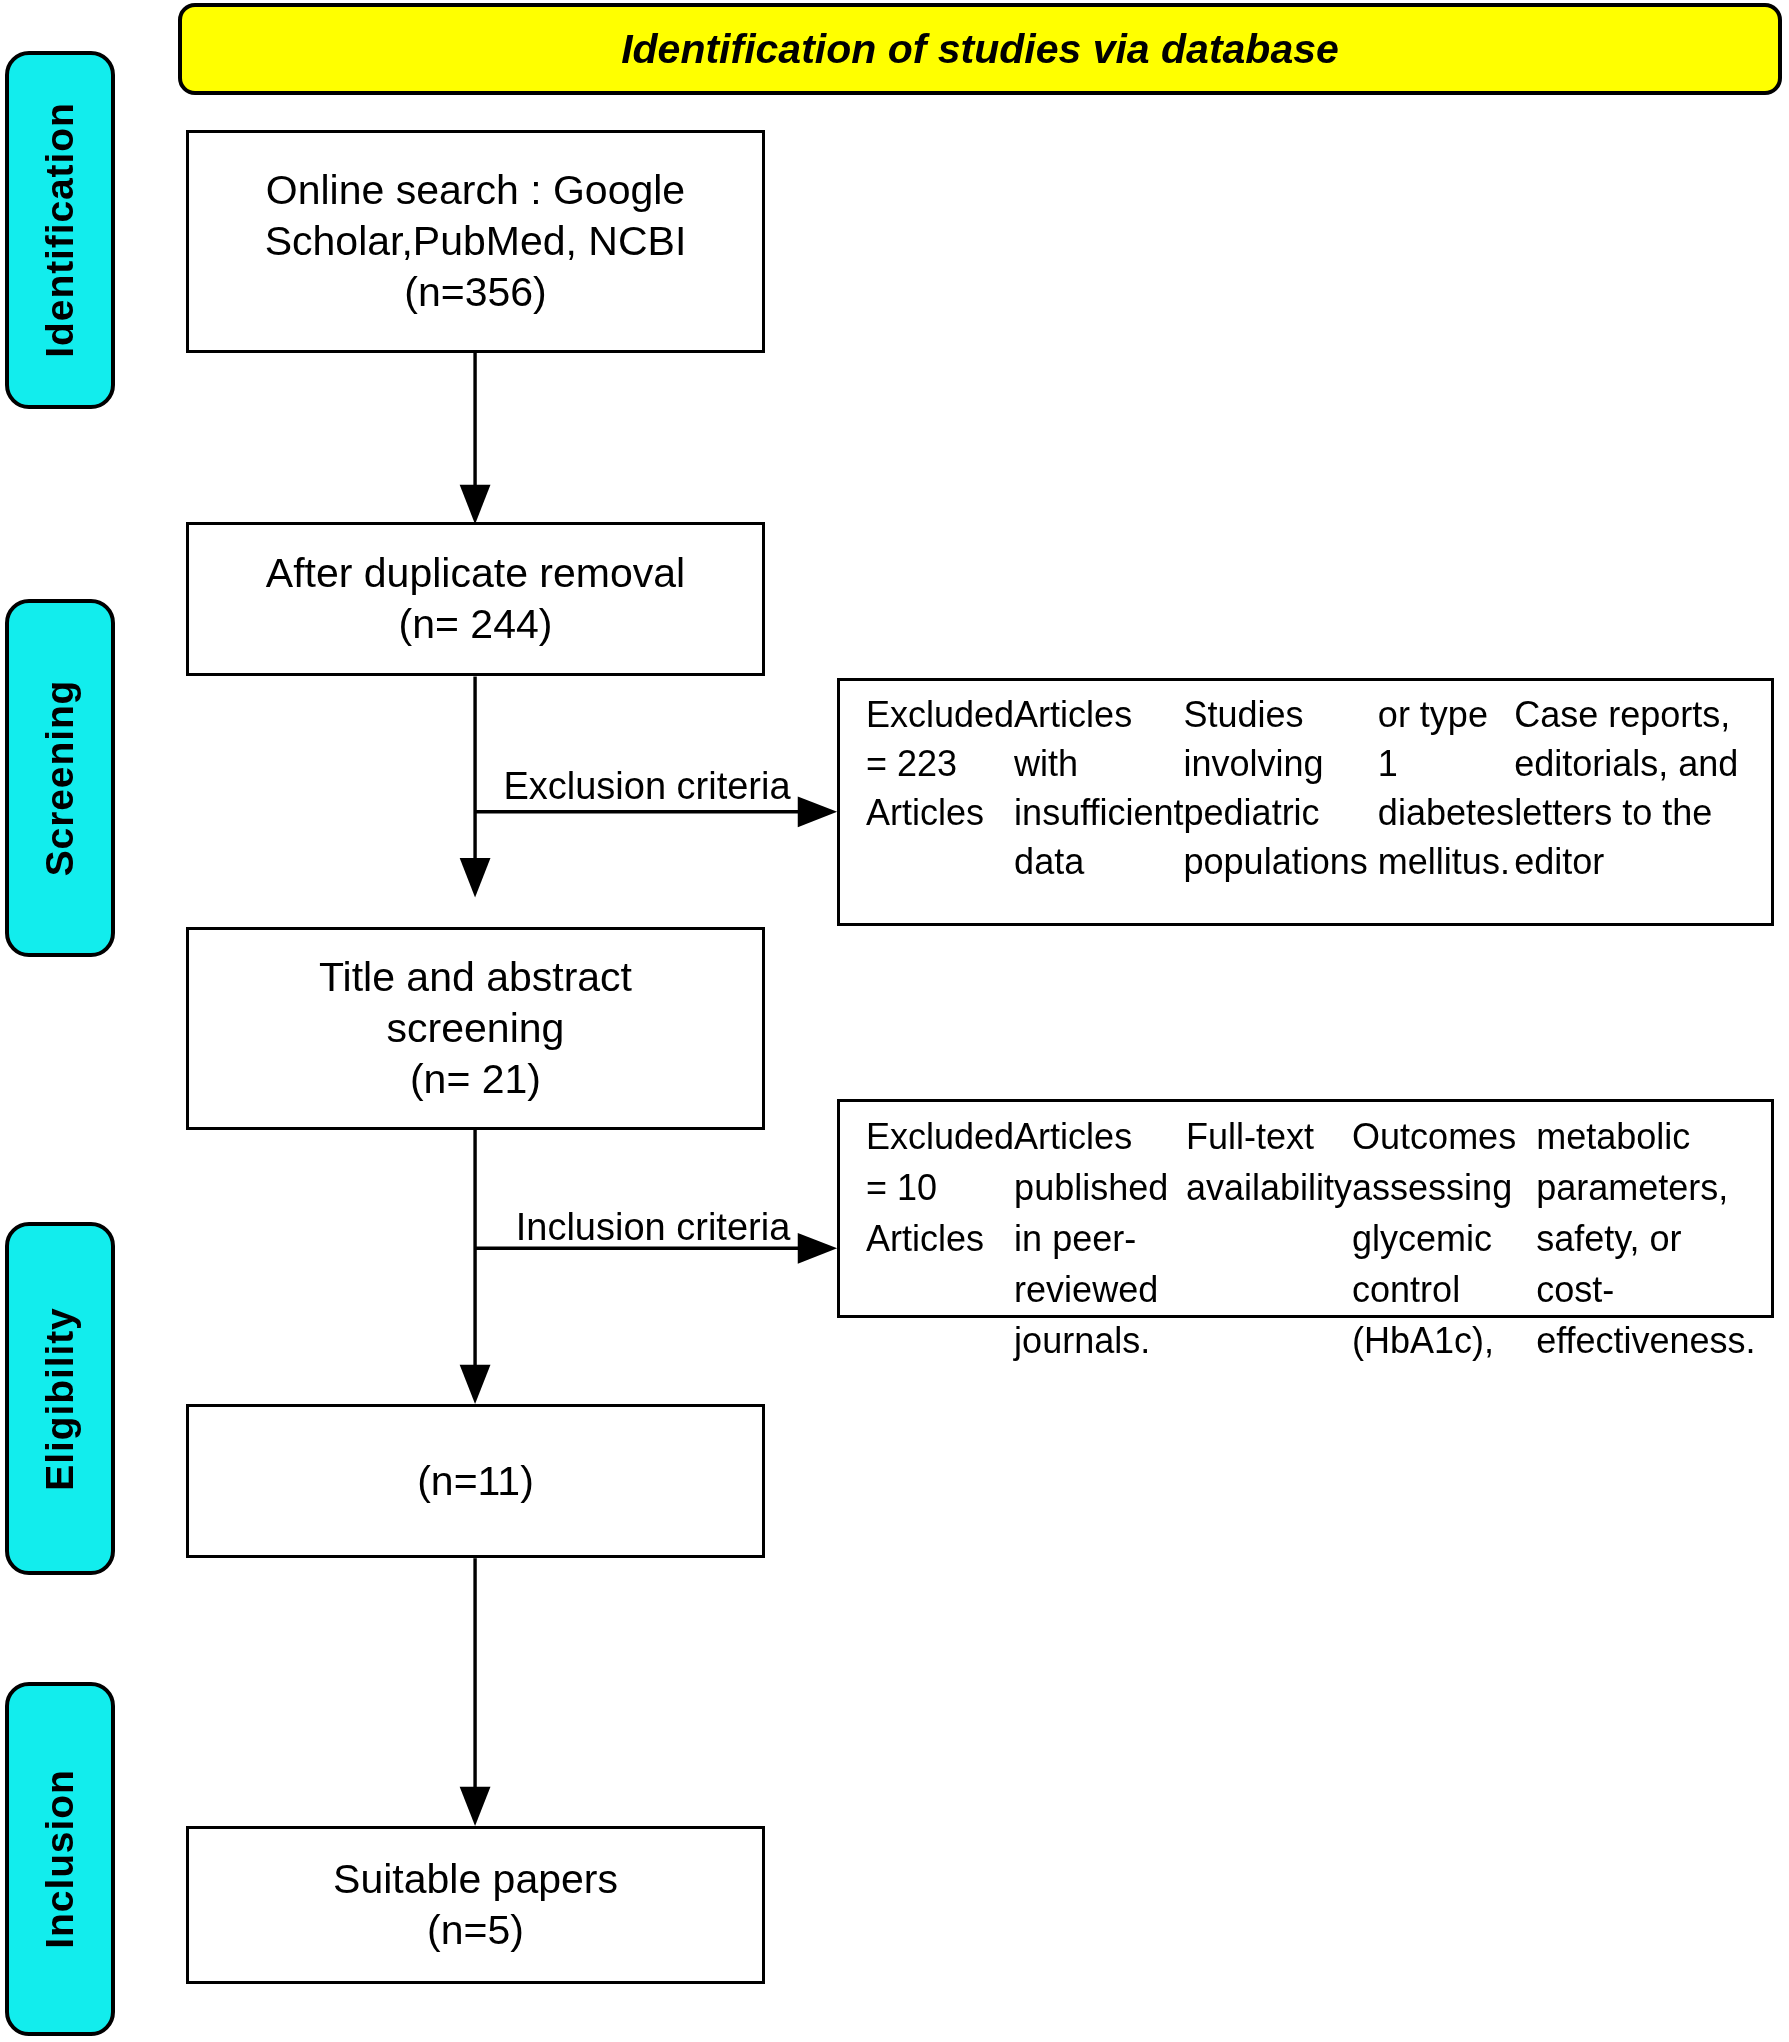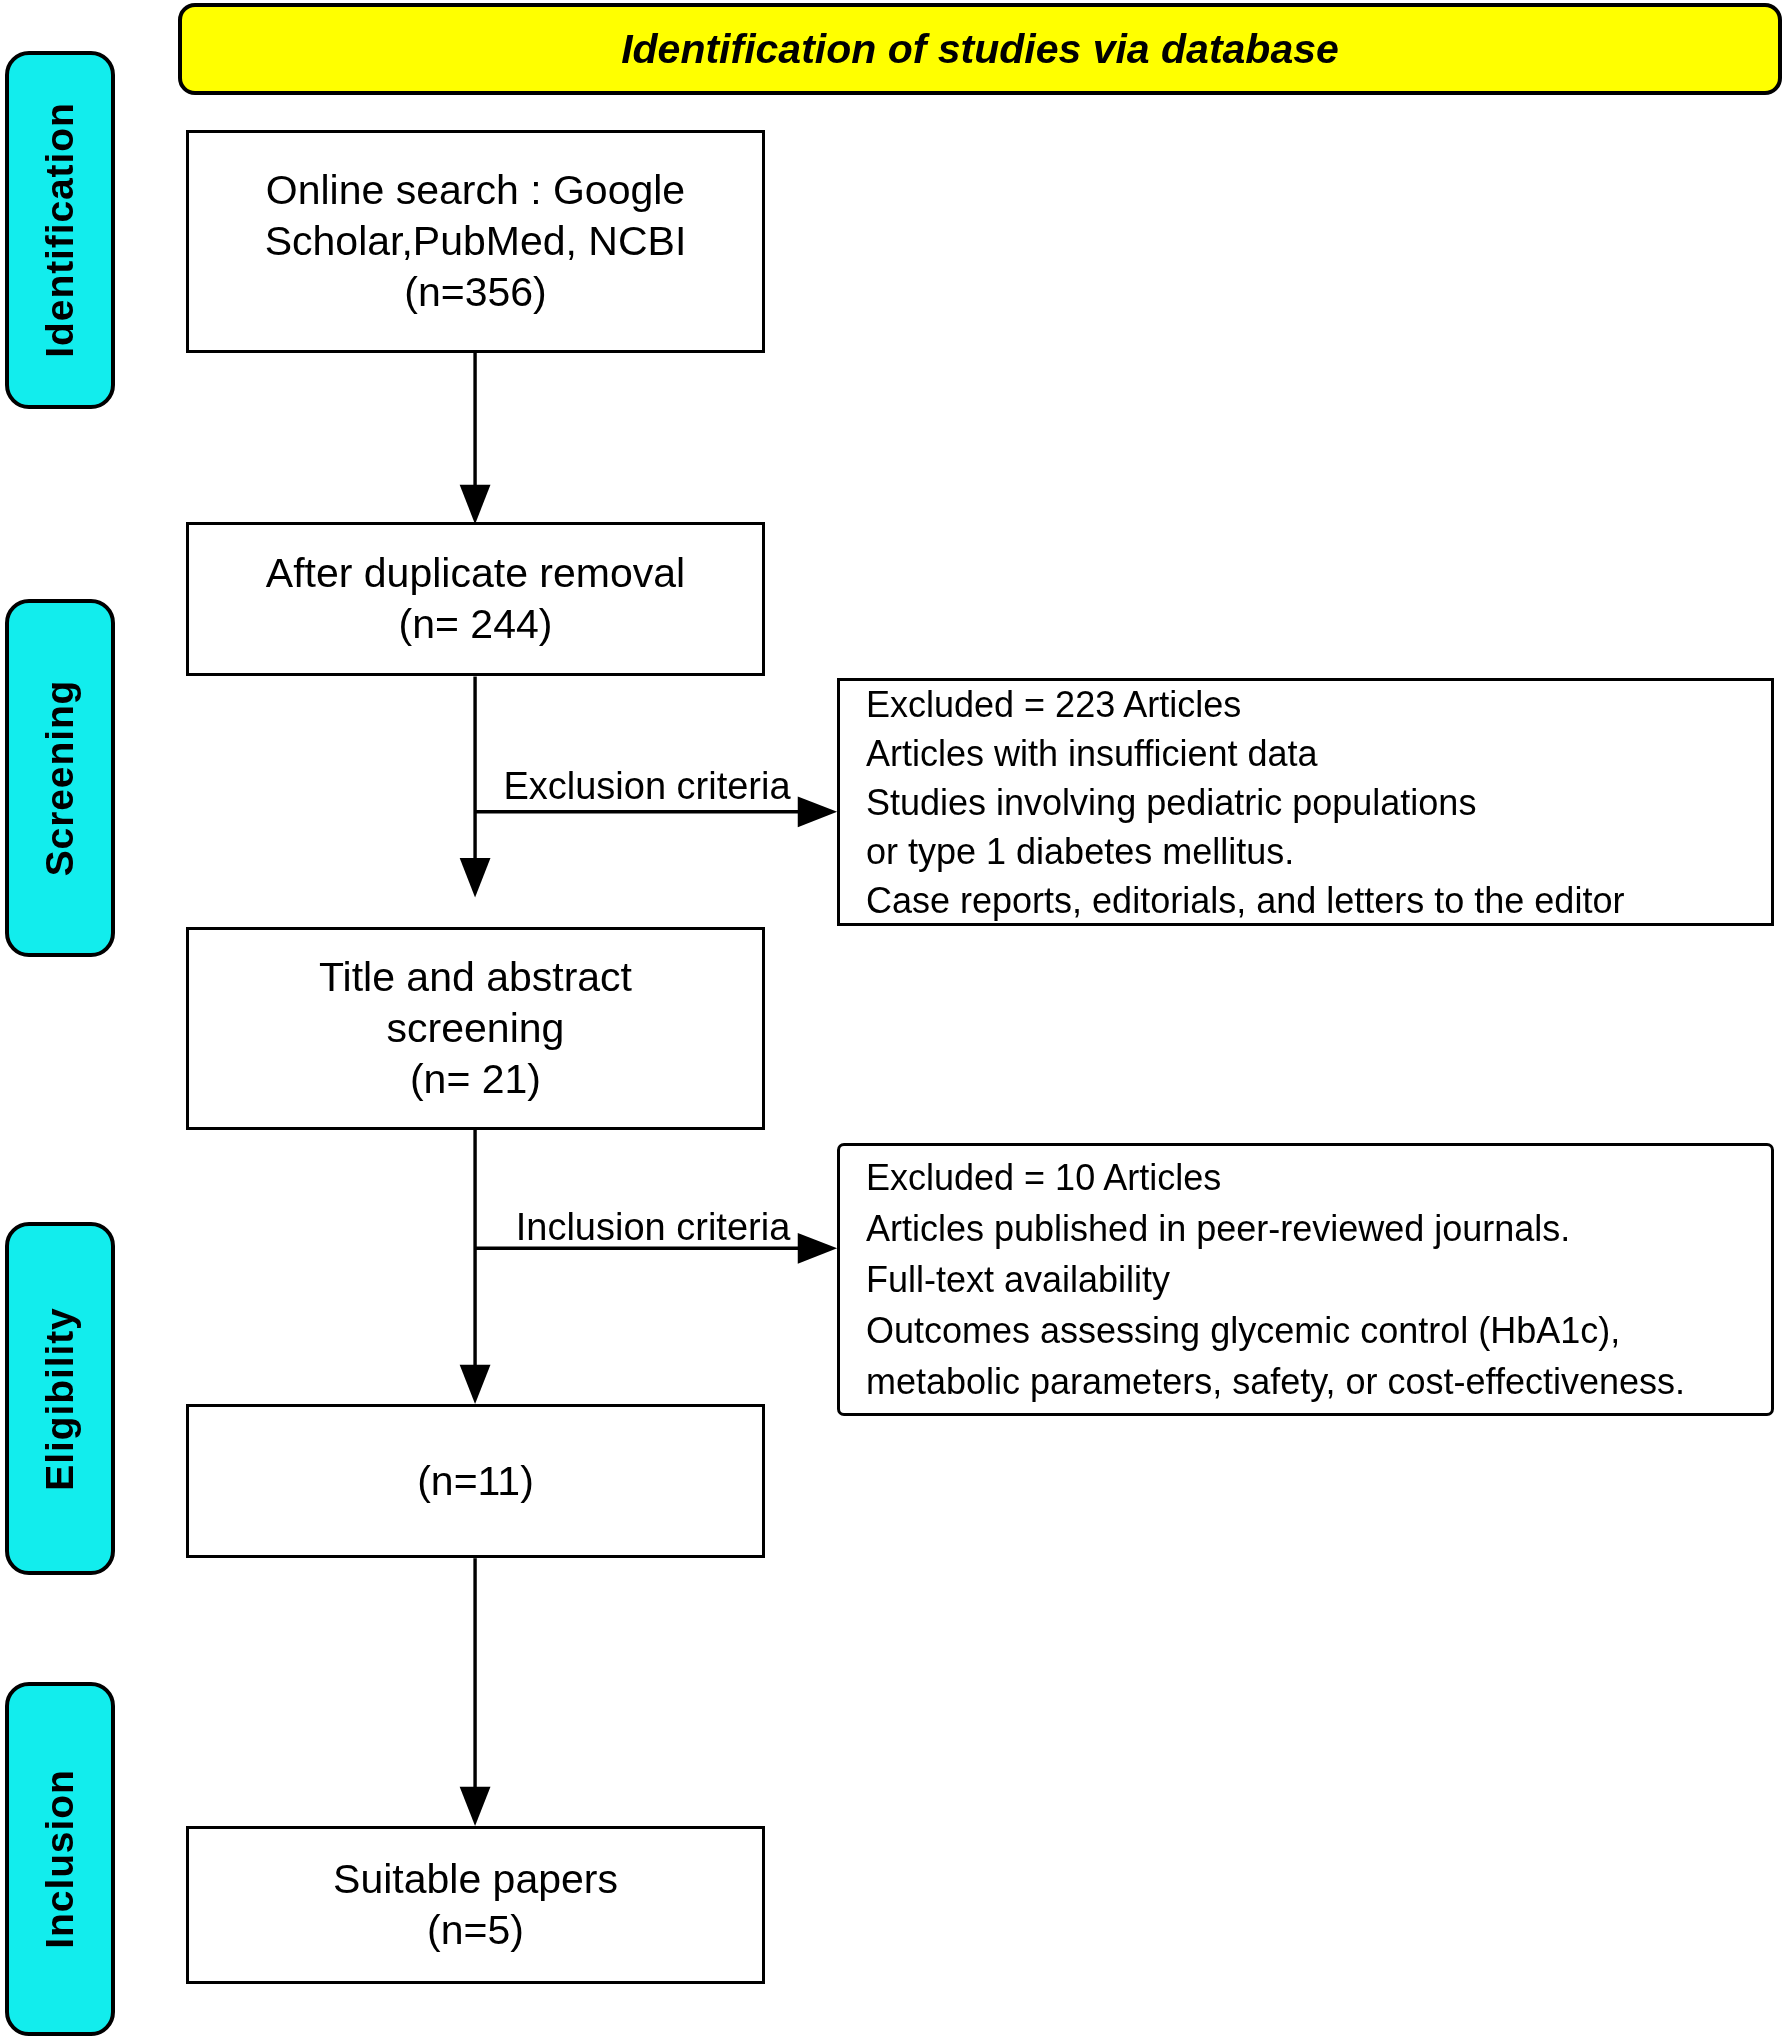--- a/index.html
+++ b/index.html
@@ -31,39 +31,39 @@
   }
   .flow-box{
     position:absolute;left:186px;width:579px;
     background:#ffffff;border:3.4px solid #000;box-sizing:border-box;
     display:flex;flex-direction:column;justify-content:center;
     text-align:center;font-size:41px;line-height:51px;z-index:1;
   }
   .side-box{
     position:absolute;left:837px;width:937px;
     background:#ffffff;border:3.4px solid #000;box-sizing:border-box;
-    display:flex;flex-direction:column;justify-content:center;
+    display:flex;flex-direction:row;justify-content:center;
     text-align:left;font-size:36px;line-height:49px;
     padding:8.6px 15.4px 8.6px 26px;z-index:1;
   }
   .branch-label{
     position:absolute;width:336px;text-align:center;
     font-size:38px;z-index:1;white-space:nowrap;
   }
   #box-1{top:130px;height:223px;}
   #box-2{top:522px;height:154px;text-align:center;}
   #box-3{top:897px;height:203px;margin-top:30px;}
   #box-4{top:1404px;height:154px;}
   #box-5{top:1826px;height:158px;}
   #stage-1{top:51px;height:358px;}
   #stage-2{top:599px;height:358px;}
   #stage-3{top:1222px;height:353px;}
   #stage-4{top:1682px;height:354px;}
   #side-1{top:678px;height:248px;}
-  #side-2{top:1143px;height:273px;line-height:51px;border-radius:7px;}
+  #side-2{top:1099px;height:219px;line-height:51px;}
   #branch-label-1{left:479px;top:765px;}
   #branch-label-2{left:485px;top:1206px;}
 </style>
 </head>
 <body>
 
 <div class="canvas">
 
   <svg class="arrow-layer" viewBox="0 0 2090 2386" xmlns="http://www.w3.org/2000/svg">
 

